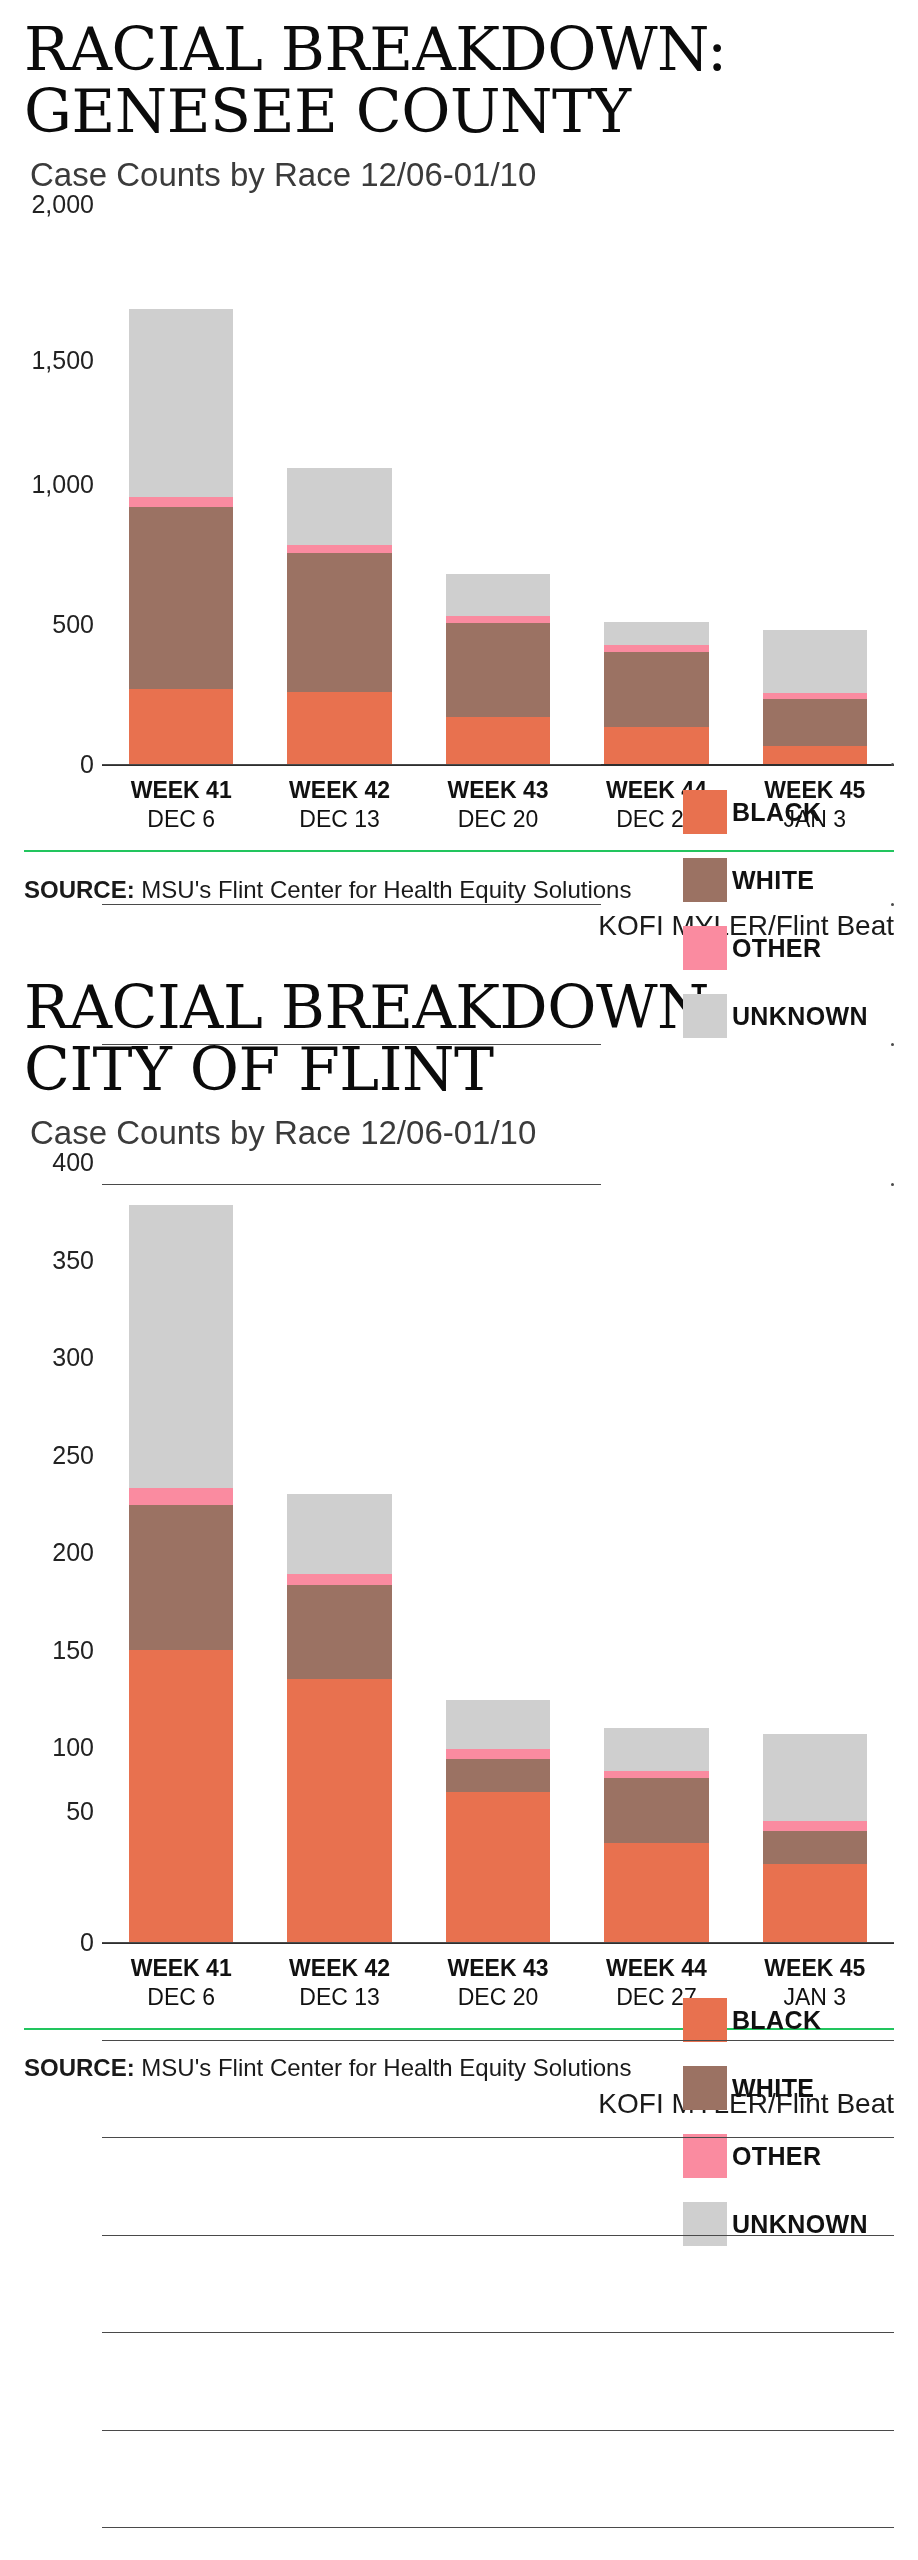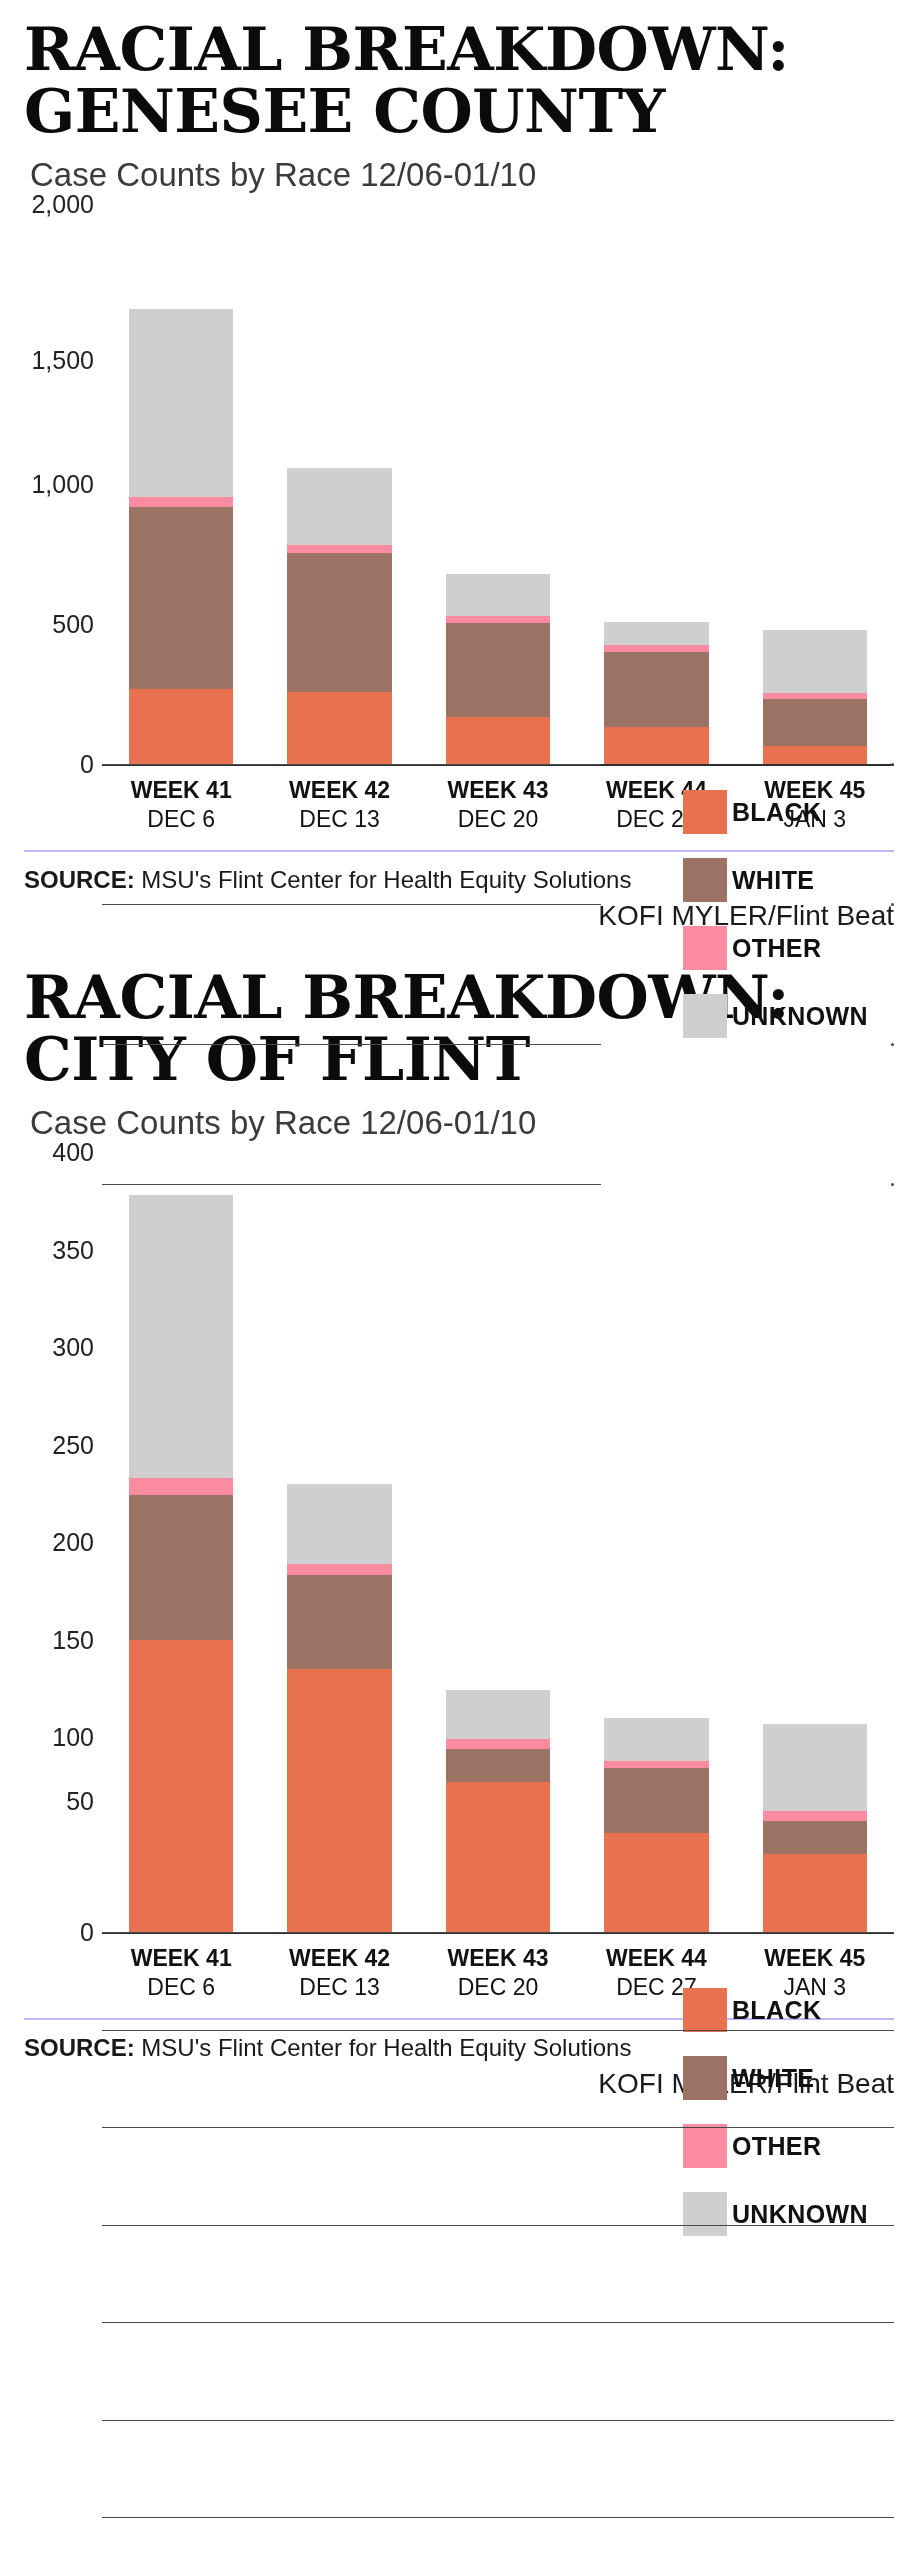--- a/index.html
+++ b/index.html
@@ -21,21 +21,21 @@
     padding: 18px 24px 0 24px;
   }
   .panel {
     width: 100%;
   }
   .panel + .panel {
     margin-top: 34px;
   }
   .title {
     font-family: "DejaVu Serif", serif;
-    font-weight: 700;
+    font-weight: 400;
     font-size: 60px;
     line-height: 1.04;
     letter-spacing: -0.5px;
     color: #0b0b0b;
     margin: 0;
   }
   .title .line2 { display: block; }
   .subtitle {
     font-size: 33px;
     line-height: 1.2;
@@ -152,22 +152,22 @@
     font-weight: 700;
     letter-spacing: 0.4px;
     color: #111;
   }
 
   
   .source {
     margin-top: 16px;
     font-size: 24px;
     color: #1a1a1a;
-    border-top: 2px solid #c4b5fd;
-    padding-top: 14px;
+    border-top: 2px solid #22c55e;
+    padding-top: 24px;
   }
   .source b { font-weight: 700; }
   .credit {
     text-align: right;
     font-size: 28px;
     color: #1a1a1a;
     margin-top: 6px;
   }
 </style>
 </head>

